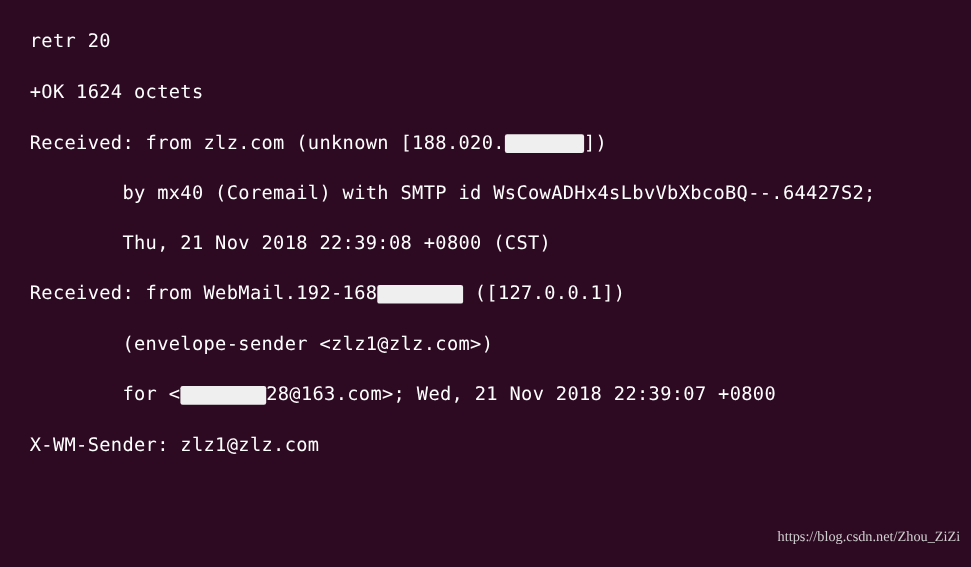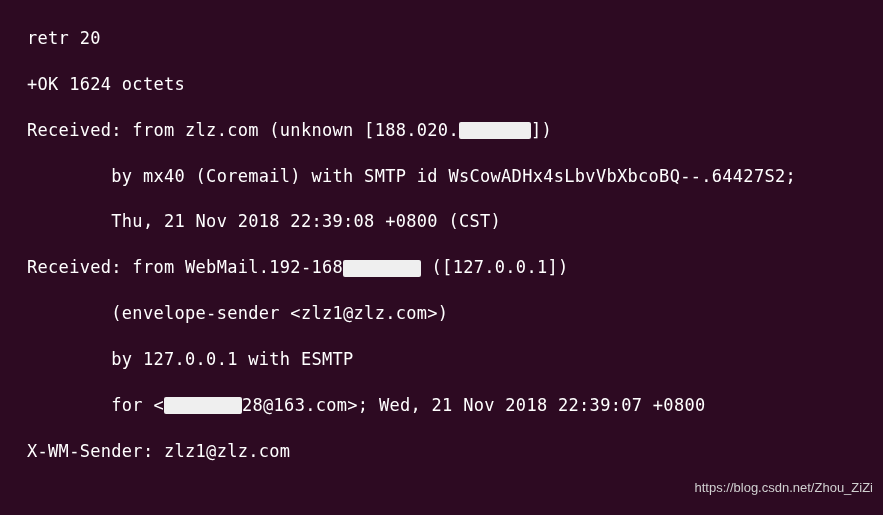--- a/index.html
+++ b/index.html
@@ -34,37 +34,36 @@
       color: transparent;
       height: 1em;
       vertical-align: middle;
       border-radius: 2px;
     }
     .watermark {
       position: absolute;
       right: 10px;
       bottom: 18px;
       color: #d0d0d0;
-      font-family: Liberation Sans, sans-serif;
+      font-family: Liberation Serif, serif;
       font-size: 13px;
       font-weight: normal;
     }
   </style>
 </head>
 <body>
 
 <div class="terminal">
 <span class="line">retr 20</span>
 <span class="line">+OK 1624 octets</span>
 <span class="line"><span>Received: from zlz.com (unknown [188.020.</span><span class="redact" style="width:72px"></span><span>])</span></span>
 <span class="line">        by mx40 (Coremail) with SMTP id WsCowADHx4sLbvVbXbcoBQ--.64427S2;</span>
 <span class="line">        Thu, 21 Nov 2018 22:39:08 +0800 (CST)</span>
 <span class="line"><span>Received: from WebMail.192-168</span><span class="redact" style="width:78px"></span><span> ([127.0.0.1])</span></span>
 <span class="line">        (envelope-sender &lt;zlz1@zlz.com&gt;)</span>
-<span class="line">        by 127.0.0.1 with ESMTP</span>
 <span class="line"><span>        for &lt;</span><span class="redact" style="width:78px"></span><span>28@163.com&gt;; Wed, 21 Nov 2018 22:39:07 +0800</span></span>
 <span class="line">X-WM-Sender: zlz1@zlz.com</span>
 
 
 
 
 
 
 
 

